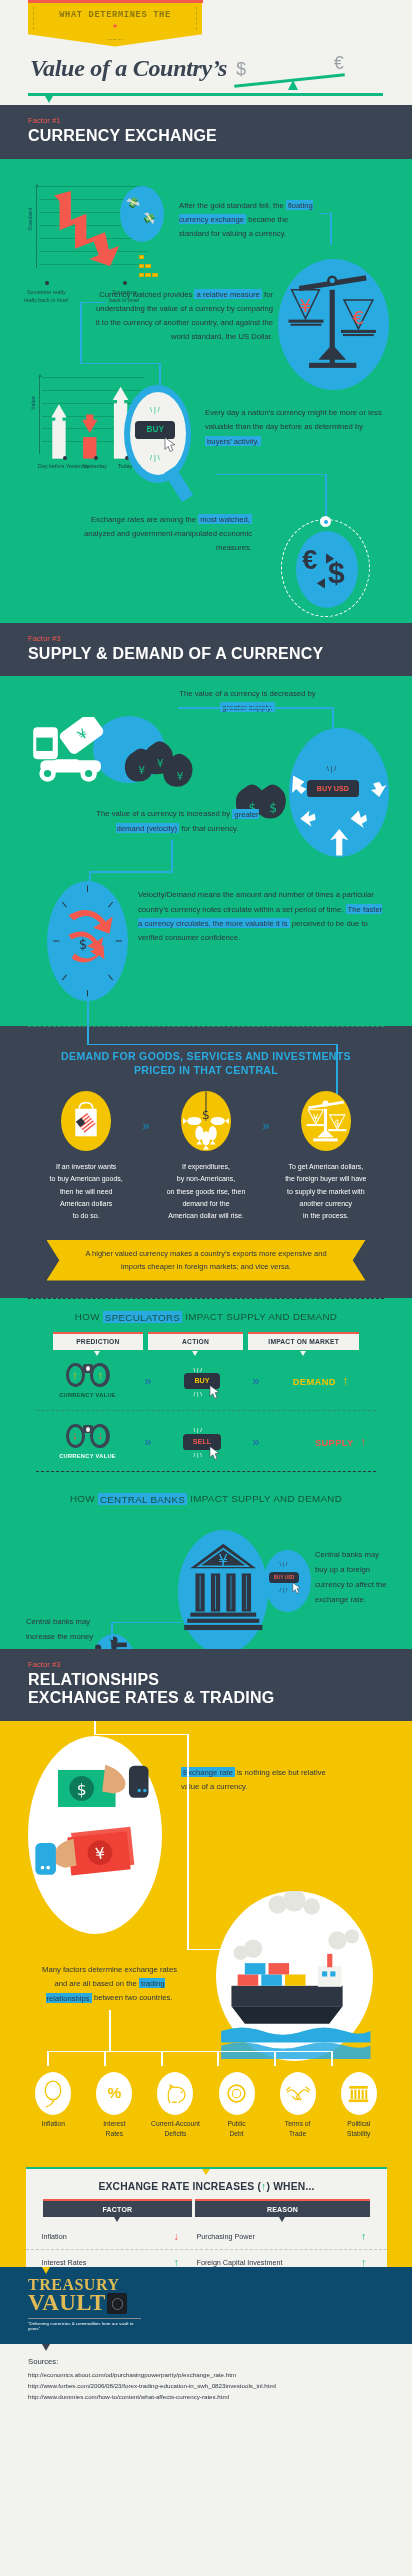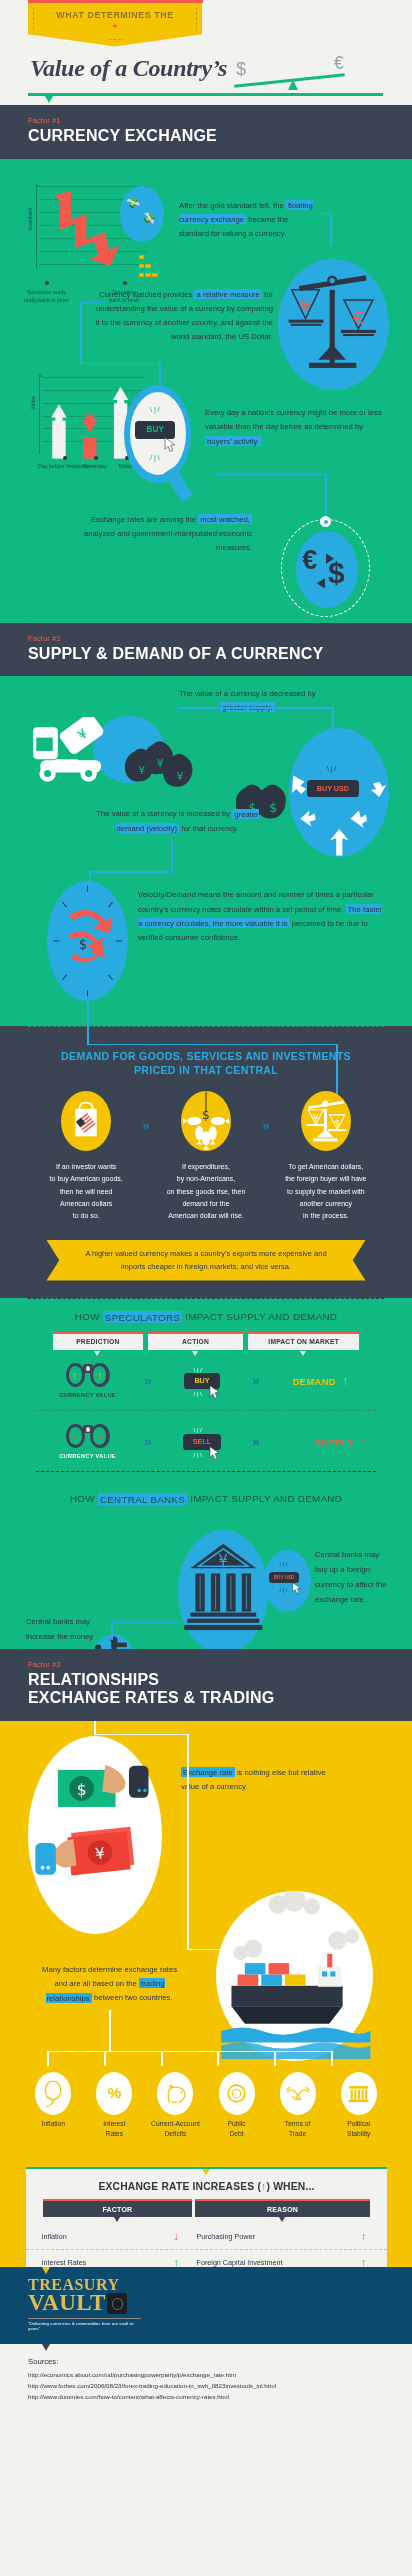--- a/index.html
+++ b/index.html
@@ -22,21 +22,21 @@
     clip-path: polygon(0 0, 100% 0, 100% 72%, 50% 100%, 0 72%);
     height: 44px;
   }
   .ribbon .dash {
     position: absolute; left: 5.2px; right: 5.2px; top: 4.1px; bottom: 6.2px;
     border: 0.5px dashed #b79a10; border-top: none;
     clip-path: polygon(0 0, 100% 0, 100% 68%, 50% 100%, 0 68%);
   }
   .ribbon-text {
     font-size: 8.8px; font-weight: bold; letter-spacing: 0.6px;
-    color: #8c7710; position: relative;
+    color: #8c7710; position: relative; font-family: Liberation Mono, monospace;
   }
   .ribbon-star { color: #f4594e; font-size: 6.7px; position: relative; margin-top: 2.1px; }
 
   .title-script {
     font-family: "Liberation Serif", serif; font-style: italic; font-weight: bold;
     font-size: 24px; color: #3a4452; margin: 4.1px 0 0 30px; letter-spacing: -0.3px;
   }
   .title-row { display: flex; align-items: center; gap: 5.2px; }
   .seesaw { position: relative; width: 124px; height: 31px; }
   .seesaw .dollar { position: absolute; left: 4.1px; top: 3.1px; font-size: 17.5px; color: #9aa0a6; }

